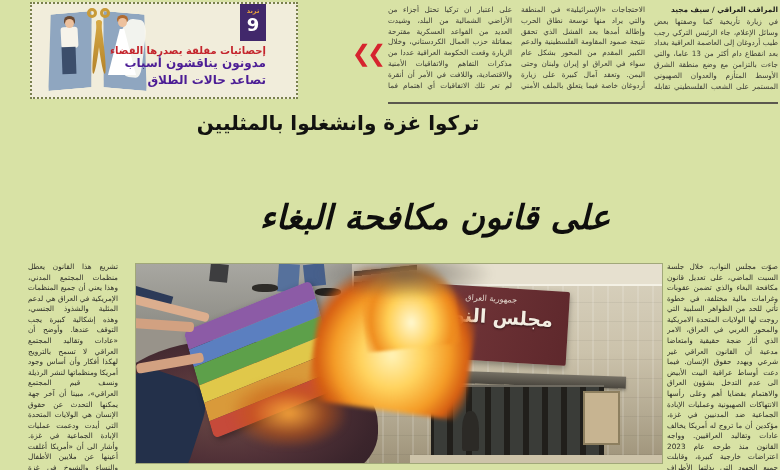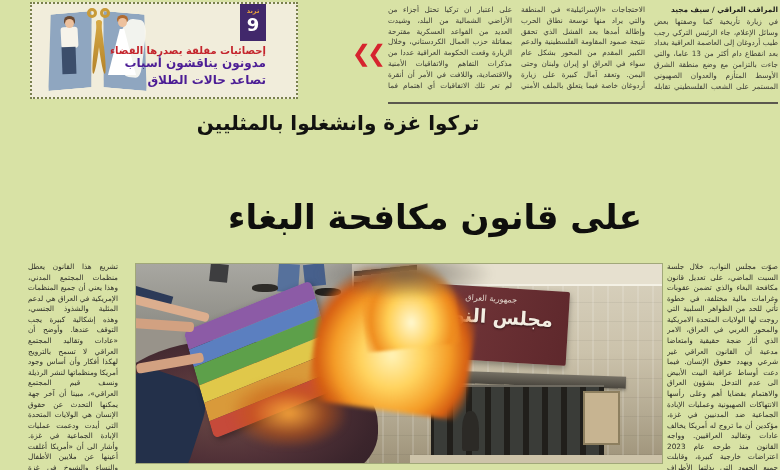--- a/index.html
+++ b/index.html
@@ -53,21 +53,21 @@
     font-size:7.3px;line-height:1.48;text-align:justify;color:#3a3a33;}
   .byline{font-weight:bold;color:#1f1f1c;margin-bottom:1px;}
   .top-rule{position:absolute;left:388px;top:102px;width:390px;height:2px;background:#5b584e;}
 
   
   .kicker{position:absolute;left:138px;top:111px;width:400px;text-align:center;
     font-size:20px;font-weight:bold;color:#121210;white-space:nowrap;}
   .headline{position:absolute;left:95px;width:680px;margin:0;text-align:center;
     font-weight:bold;color:#0f0f0d;white-space:nowrap;}
   .hl1{top:136px;font-size:39px;letter-spacing:-1px;}
-  .hl2{top:197px;font-size:34px;}
+  .hl2{top:197px;font-size:34px;font-style:italic;}
 
   
   .col{position:absolute;top:262px;height:208px;overflow:hidden;
     font-size:7.3px;line-height:1.45;text-align:justify;color:#2e2e28;}
   .left-col{left:28px;width:90px;}
   .right-col{left:667px;width:111px;}
 
   
   .photo{position:absolute;left:136px;top:264px;width:526px;height:199px;margin:0;
     overflow:hidden;direction:ltr;background:#98938a;box-shadow:0 0 0 1px rgba(60,60,40,.35);}

